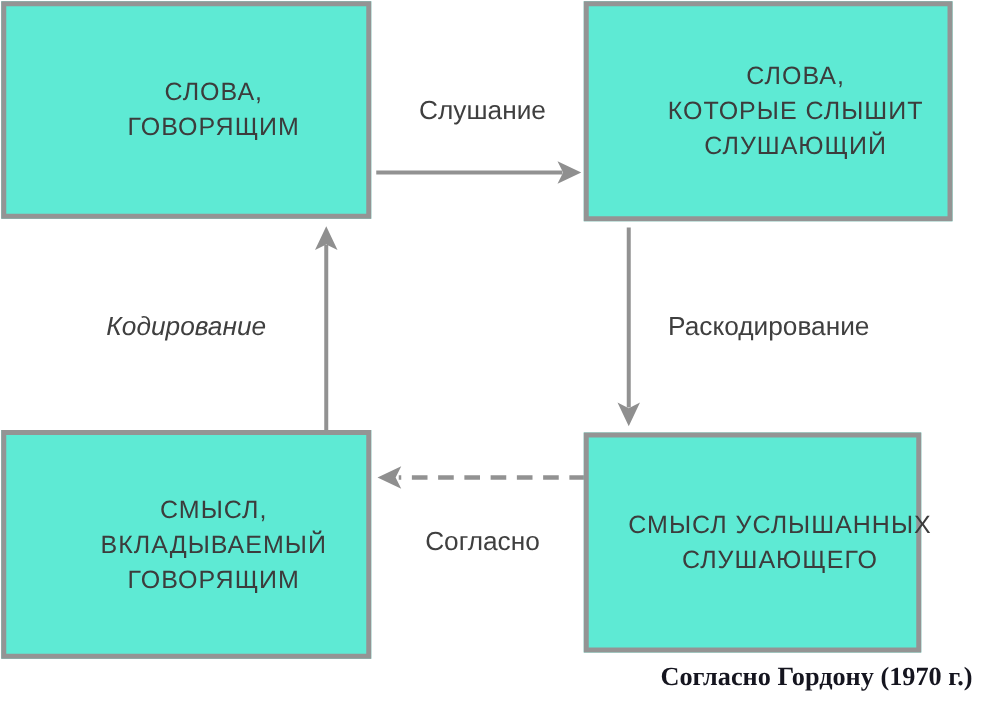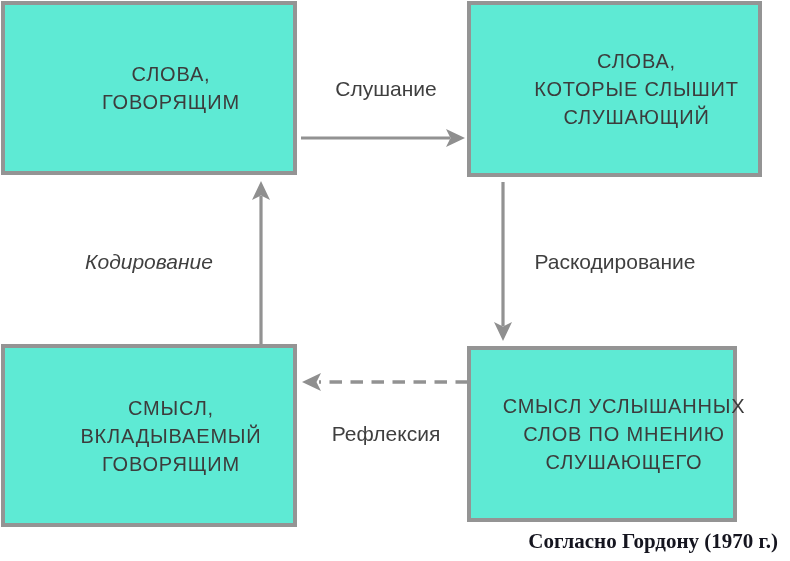--- a/index.html
+++ b/index.html
@@ -109,24 +109,23 @@
   </div>
 
   <div class="box box-bl">
     <span>СМЫСЛ,</span>
     <span>ВКЛАДЫВАЕМЫЙ</span>
     <span>ГОВОРЯЩИМ</span>
   </div>
 
   <div class="box box-br">
     <span>СМЫСЛ УСЛЫШАННЫХ</span>
-    <span>СЛОВ ПО МНЕНИЮ</span>
     <span>СЛУШАЮЩЕГО</span>
   </div>
 
   <div class="arrow-label label-listening">Слушание</div>
   <div class="arrow-label label-decoding">Раскодирование</div>
-  <div class="arrow-label label-reflection">Рефлексия</div>
+  <div class="arrow-label label-reflection">Согласно</div>
   <div class="arrow-label label-encoding">Кодирование</div>
 
   <div class="caption">Согласно Гордону (1970 г.)</div>
 
 </div>
 
 </body></html>

